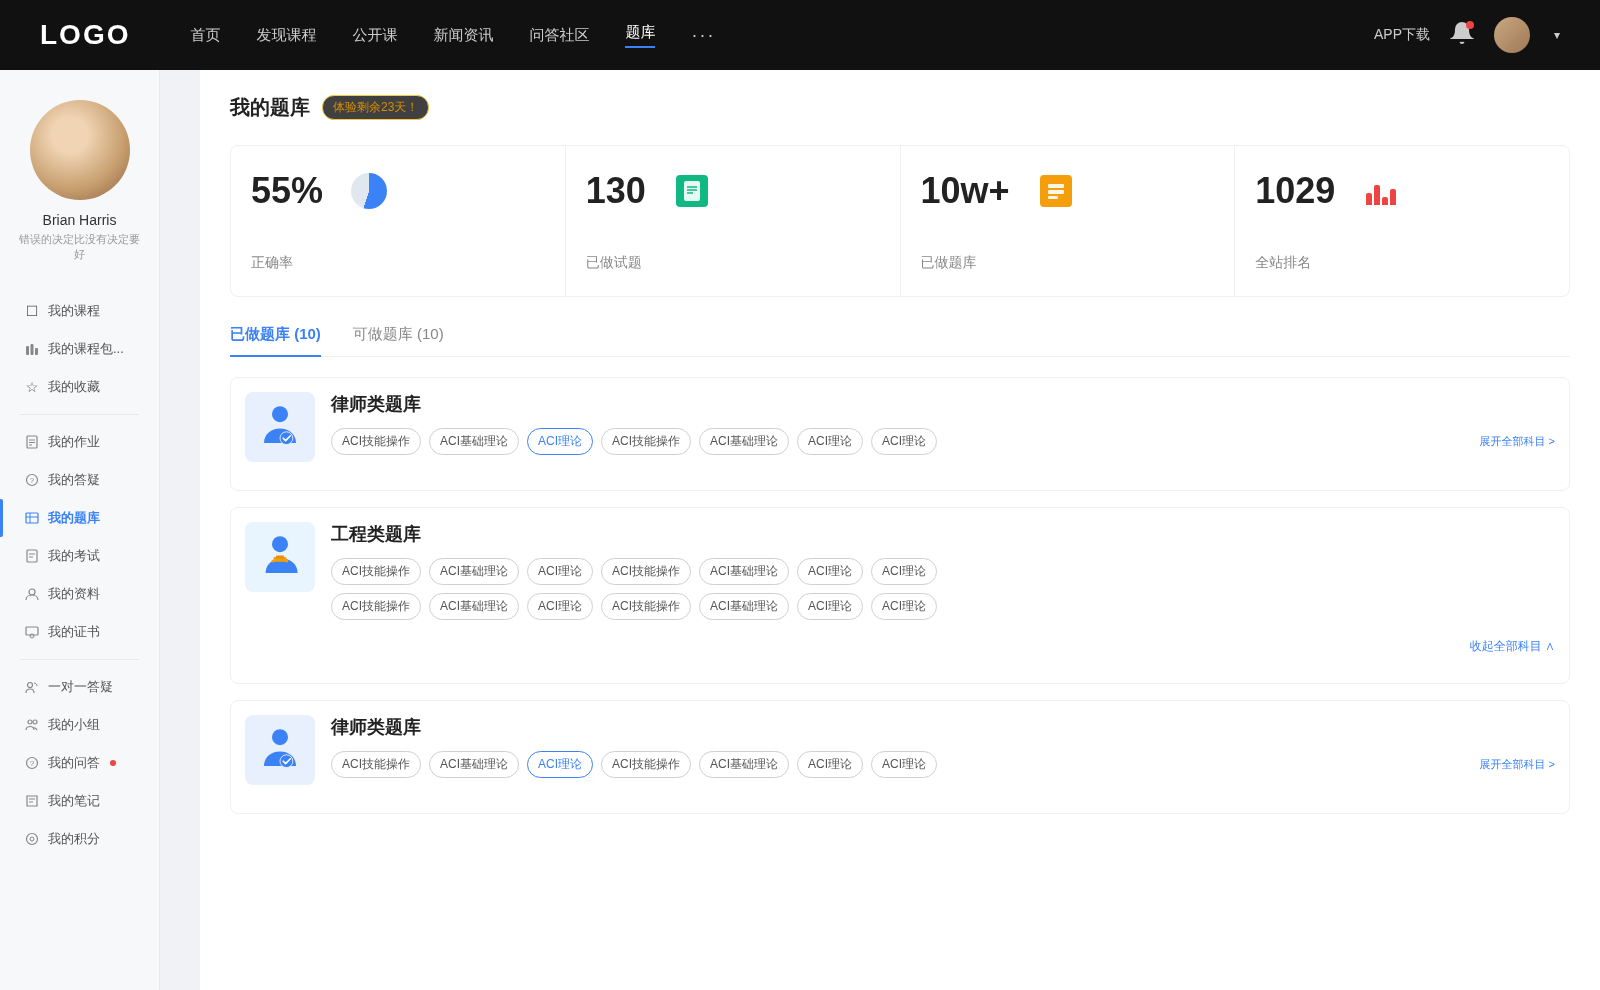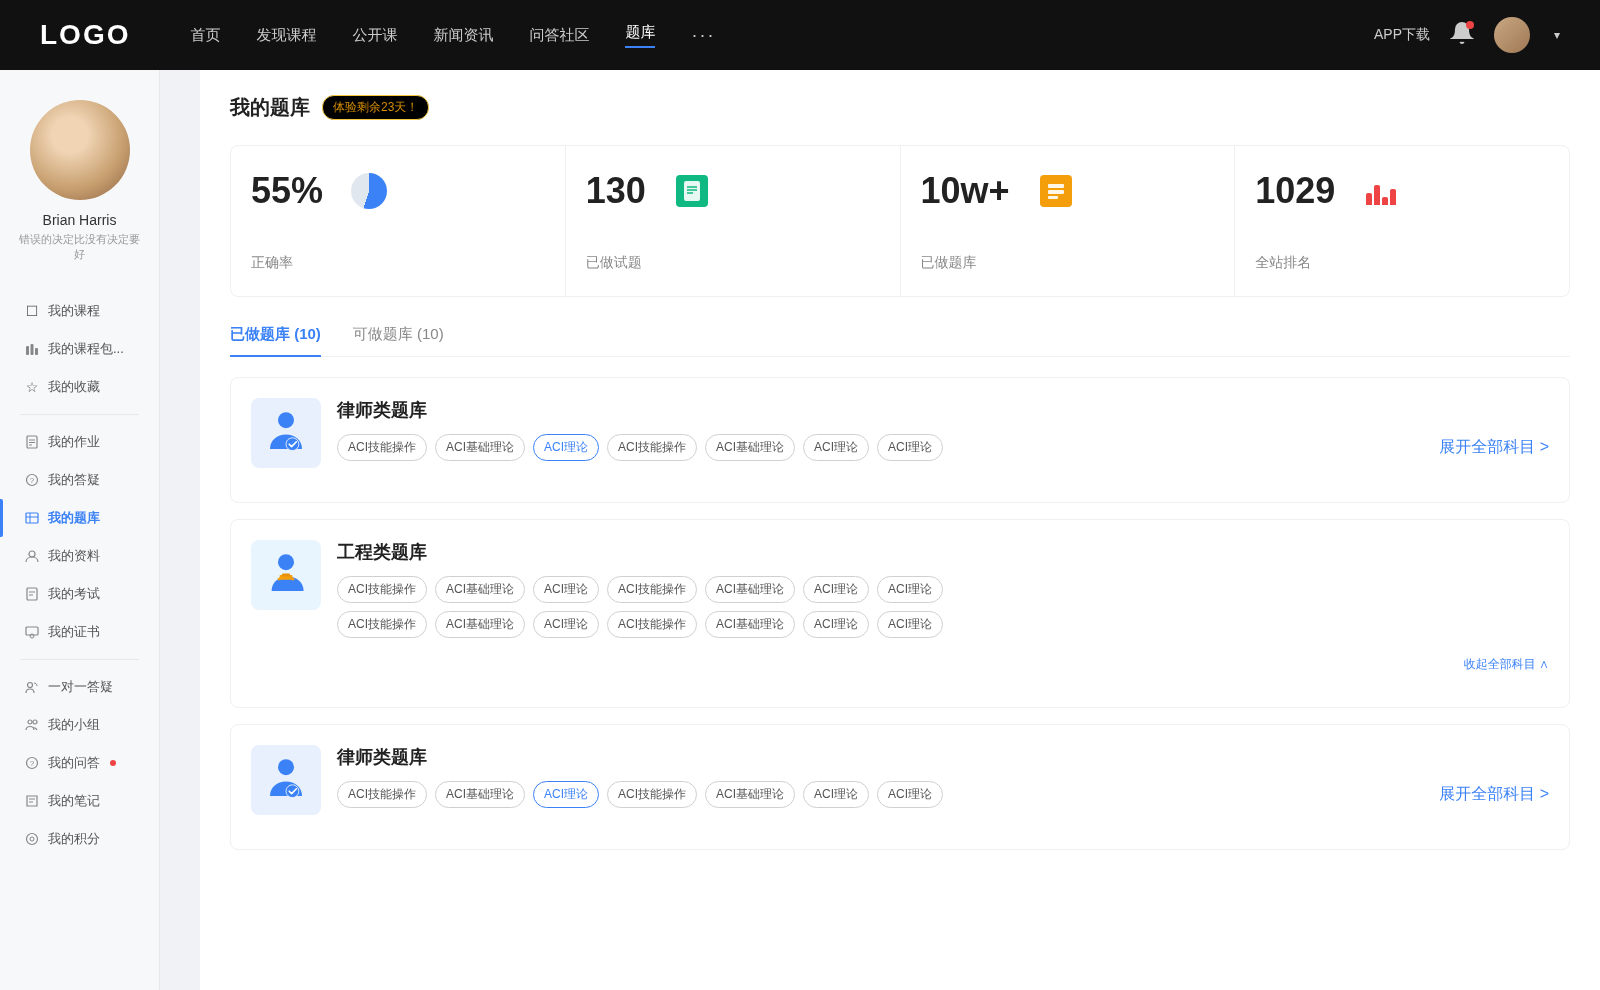--- a/index.html
+++ b/index.html
@@ -58,51 +58,51 @@
     .sidebar-divider { height: 1px; background: #e8e8e8; margin: 8px 20px; }
     .menu-dot { width: 6px; height: 6px; background: #ef4444; border-radius: 50%; margin-left: 2px; display: inline-block; }
 
     
     .main-content { margin-left: 200px; flex: 1; padding: 24px 30px; min-height: calc(100vh - 70px); background: #fff; }
 
     
     .page-header { display: flex; align-items: center; gap: 12px; margin-bottom: 24px; }
     .page-title-text { font-size: 20px; font-weight: 600; color: #222; }
     .trial-badge {
-      background: #000000; border: 1px solid #f5c842; color: #d68f00;
+      background: #404040; border: 1px solid #f5c842; color: #d68f00;
       font-size: 12px; padding: 3px 10px; border-radius: 12px;
     }
 
     
     .stats-row { display: flex; gap: 0; margin-bottom: 28px; border: 1px solid #f0f0f0; border-radius: 8px; overflow: hidden; }
     .stat-item { flex: 1; padding: 24px 20px; border-right: 1px solid #f0f0f0; display: flex; flex-direction: column; }
     .stat-item:last-child { border-right: none; }
     .stat-top { display: flex; align-items: center; gap: 28px; margin-bottom: 6px; }
     .stat-value { font-size: 36px; font-weight: 700; color: #222; }
     .stat-icon { width: 36px; height: 36px; display: flex; align-items: center; justify-content: center; font-size: 20px; }
     .stat-label { font-size: 14px; color: #888; margin-top: 36px; }
 
     
     .tabs-row { display: flex; gap: 32px; margin-bottom: 20px; border-bottom: 1px solid #f0f0f0; }
     .tab-item { font-size: 15px; color: #888; padding-bottom: 12px; cursor: pointer; position: relative; }
     .tab-item.active { color: #3b82f6; font-weight: 600; }
     .tab-item.active::after { content: ''; position: absolute; bottom: -1px; left: 0; right: 0; height: 2px; background: #3b82f6; }
 
     
-    .qbank-card { border: 1px solid #f0f0f0; border-radius: 8px; margin-bottom: 16px; padding: 20px; }
+    .qbank-card { border: 1px solid #f0f0f0; border-radius: 8px; margin-bottom: 16px; padding: 14px; }
     .qbank-header { display: flex; align-items: flex-start; gap: 16px; margin-bottom: 14px; }
     .qbank-icon { width: 70px; height: 70px; background: #e8f0fe; border-radius: 8px; display: flex; align-items: center; justify-content: center; flex-shrink: 0; position: relative; }
     .qbank-title { font-size: 18px; font-weight: 600; color: #222; margin-bottom: 12px; }
     .tags-row { display: flex; flex-wrap: wrap; gap: 8px; align-items: center; }
     .tag {
       border: 1px solid #d0d0d0; color: #555; font-size: 12px;
       padding: 4px 10px; border-radius: 14px; cursor: pointer; white-space: nowrap;
     }
     .tag.active-tag { border-color: #3b82f6; color: #3b82f6; background: #fff; }
-    .expand-link { font-size: 16px; color: #3b82f6; cursor: pointer; margin-left: auto; align-self: center; white-space: nowrap; }
+    .expand-link { font-size: 11px; color: #3b82f6; cursor: pointer; margin-left: auto; align-self: center; white-space: nowrap; }
     .collapse-link { font-size: 12px; color: #3b82f6; cursor: pointer; text-align: right; margin-top: 8px; }
     .tags-row-2 { display: flex; flex-wrap: wrap; gap: 8px; margin-top: 8px; }
 
     
     .lawyer-svg { width: 48px; height: 48px; }
     .engineer-svg { width: 48px; height: 48px; }
 
     
     .pie-icon {
       width: 36px; height: 36px; border-radius: 50%;
@@ -200,35 +200,35 @@
             <rect x="1" y="2" width="12" height="10" rx="1" stroke="#3b82f6" stroke-width="1.2"></rect>
             <line x1="1" y1="6" x2="13" y2="6" stroke="#3b82f6" stroke-width="1"></line>
             <line x1="5" y1="2" x2="5" y2="12" stroke="#3b82f6" stroke-width="1"></line>
           </svg>
         </span>
         <span>我的题库</span>
       </li>
       <li>
         <span class="menu-icon">
           <svg width="14" height="14" viewBox="0 0 14 14" fill="none">
-            <circle cx="7" cy="5" r="3" stroke="#888" stroke-width="1.2"></circle>
-            <path d="M1 13c0-3 2.7-5 6-5s6 2 6 5" stroke="#888" stroke-width="1.2"></path>
-          </svg>
-        </span>
-        <span>我的资料</span>
-      </li>
-      <li>
-        <span class="menu-icon">
-          <svg width="14" height="14" viewBox="0 0 14 14" fill="none">
             <rect x="2" y="1" width="10" height="12" rx="1" stroke="#888" stroke-width="1.2"></rect>
             <line x1="4" y1="5" x2="10" y2="5" stroke="#888" stroke-width="1"></line>
             <line x1="4" y1="8" x2="8" y2="8" stroke="#888" stroke-width="1"></line>
           </svg>
         </span>
         <span>我的考试</span>
+      </li>
+      <li>
+        <span class="menu-icon">
+          <svg width="14" height="14" viewBox="0 0 14 14" fill="none">
+            <circle cx="7" cy="5" r="3" stroke="#888" stroke-width="1.2"></circle>
+            <path d="M1 13c0-3 2.7-5 6-5s6 2 6 5" stroke="#888" stroke-width="1.2"></path>
+          </svg>
+        </span>
+        <span>我的资料</span>
       </li>
       <li>
         <span class="menu-icon">
           <svg width="14" height="14" viewBox="0 0 14 14" fill="none">
             <rect x="1" y="2" width="12" height="8" rx="1" stroke="#888" stroke-width="1.2"></rect>
             <circle cx="7" cy="11" r="2" stroke="#888" stroke-width="1"></circle>
           </svg>
         </span>
         <span>我的证书</span>
       </li>

